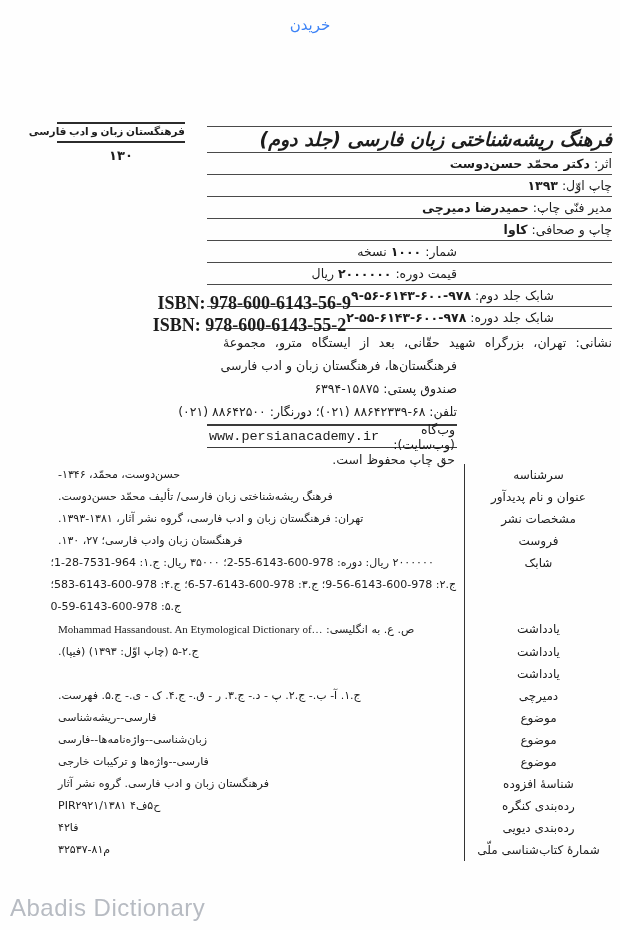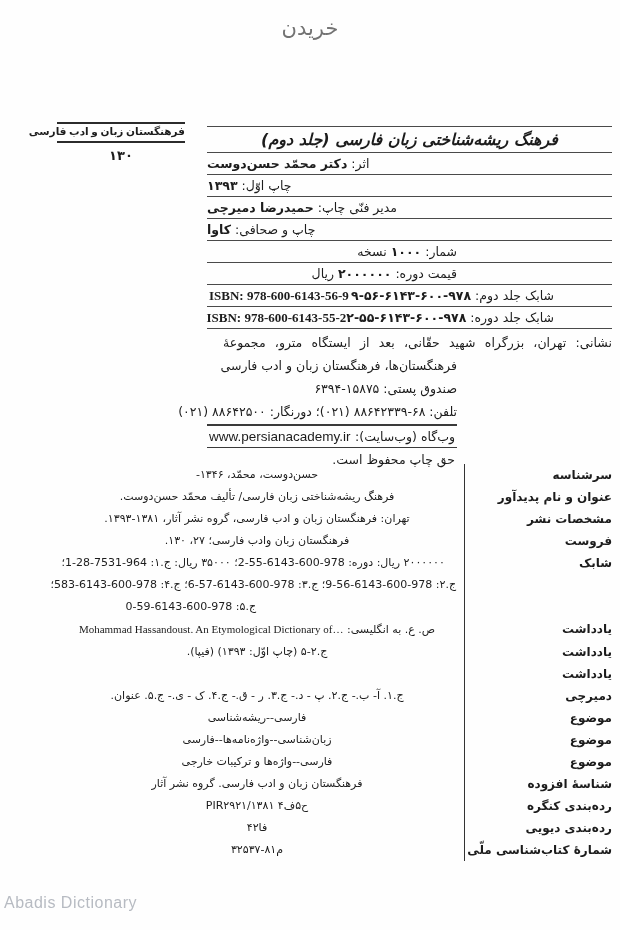--- a/index.html
+++ b/index.html
@@ -1,61 +1,61 @@
 <!DOCTYPE html>
 <html lang="fa"><head>
 <meta charset="utf-8">
 <style>
   html,body{margin:0;padding:0;background:#ffffff;}
   .page{position:relative;width:620px;height:930px;background:#fefefe;overflow:hidden;
         font-family:"DejaVu Sans",sans-serif;color:#1c1c1c;}
   
   .wm-top{position:absolute;top:16px;left:0;width:100%;text-align:center;
-          font-size:21px;color:#737373;direction:rtl;}
-  .wm-bottom{position:absolute;left:4px;top:894px;font-size:16px;color:#b7bbc2;
+          font-size:15px;color:#3b82f6;direction:rtl;}
+  .wm-bottom{position:absolute;left:10px;top:894px;font-size:24px;color:#b7bbc2;
              font-family:"Liberation Sans","DejaVu Sans",sans-serif;letter-spacing:.5px;}
   
   .sidebox{position:absolute;left:57px;top:122px;width:128px;direction:rtl;}
   .sidebox .sb-title{border-top:2px solid #2b2b2b;border-bottom:2px solid #2b2b2b;
       padding:1px 0 4px;font-size:10.5px;font-weight:bold;text-align:center;
       white-space:nowrap;word-spacing:-1px;}
   .sidebox .sb-num{margin-top:5px;text-align:center;font-size:13px;font-weight:bold;}
   
   .colophon{position:absolute;left:207px;top:126px;width:405px;direction:rtl;
             border-top:1px solid #4a4a4a;font-size:12.5px;}
   .c-row{box-sizing:border-box;height:22px;line-height:21px;border-bottom:1px solid #4a4a4a;
          white-space:nowrap;}
-  .c-title{height:26px;line-height:25px;text-align:center;font-size:16px;
+  .c-title{height:26px;line-height:25px;font-size:19px;
            font-weight:bold;font-style:italic;}
-  .c-left{text-align:left;}
+  .c-left{text-align:right;}
   .c-mid{text-align:right;padding-left:2px;padding-right:155px;}
   .c-isbn{display:flex;justify-content:space-between;padding-right:58px;padding-left:2px;}
   .b{font-weight:bold;}
   .isbn-en{font-family:"Liberation Serif","DejaVu Serif",serif;font-weight:bold;
-           font-size:13px;direction:ltr;}
+           font-size:18px;direction:ltr;margin-top:8px;}
   
   .address{position:absolute;left:207px;top:331px;width:405px;direction:rtl;font-size:12.5px;}
   .address div{height:23px;line-height:23px;white-space:nowrap;}
   .addr-just{text-align:justify;text-align-last:justify;white-space:normal;margin-left:16px;}
   .addr-r{text-align:right;padding-left:0;padding-right:155px;}
   
   .webrow{position:absolute;left:207px;top:424px;width:250px;box-sizing:border-box;
           border-top:2px solid #3a3a3a;border-bottom:1px solid #3a3a3a;height:24px;
           display:flex;justify-content:space-between;direction:rtl;align-items:center;
           font-size:12.5px;padding:0 2px;}
-  .weburl{font-family:Liberation Sans, sans-serif;direction:ltr;font-size:13.5px;}
+  .weburl{font-family:Liberation Mono, monospace;direction:ltr;font-size:13.5px;}
   .copyright{position:absolute;left:207px;top:452px;width:248px;direction:rtl;
              text-align:right;font-size:12.5px;}
   
   .cip{position:absolute;left:58px;top:464px;width:554px;direction:rtl;font-size:11px;}
   .cip-row{display:flex;align-items:stretch;}
   .cip-label{width:148px;flex:0 0 148px;box-sizing:border-box;border-left:1px solid #333;
-             text-align:right;font-weight:bold;font-size:12px;line-height:22px;
+             text-align:center;font-weight:normal;font-size:12px;line-height:22px;
              white-space:nowrap;}
-  .cip-val{flex:1;padding-right:8px;text-align:center;line-height:22px;white-space:nowrap;}
+  .cip-val{flex:1;padding-right:8px;text-align:left;line-height:22px;white-space:nowrap;}
   .cip-val div{line-height:22px;}
   .indent{padding-right:125px;}
   .ltr-val{direction:ltr;}
   .lat{font-family:"Liberation Serif","DejaVu Serif",serif;font-size:11px;}
 </style>
 </head>
 <body>
 
 <div class="page">
 
@@ -129,21 +129,21 @@
     </div>
     <div class="cip-row">
         <div class="cip-label">یادداشت</div>
         <div class="cip-val">ج.۲‏-‏۵ (چاپ اوّل: ۱۳۹۳) (فیپا).</div>
       </div>
     <div class="cip-row">
         <div class="cip-label">یادداشت</div>
       </div>
     <div class="cip-row">
         <div class="cip-label">دمیرچی</div>
-        <div class="cip-val">ج.۱. آ- ب.- ج.۲. پ - د.- ج.۳. ر - ق.- ج.۴. ک - ی.- ج.۵. عنوان.</div>
+        <div class="cip-val">ج.۱. آ- ب.- ج.۲. پ - د.- ج.۳. ر - ق.- ج.۴. ک - ی.- ج.۵. فهرست.</div>
       </div>
     <div class="cip-row">
         <div class="cip-label">موضوع</div>
         <div class="cip-val">فارسی--ریشه‌شناسی</div>
       </div>
     <div class="cip-row">
         <div class="cip-label">موضوع</div>
         <div class="cip-val">زبان‌شناسی--واژه‌نامه‌ها--فارسی</div>
       </div>
     <div class="cip-row">

